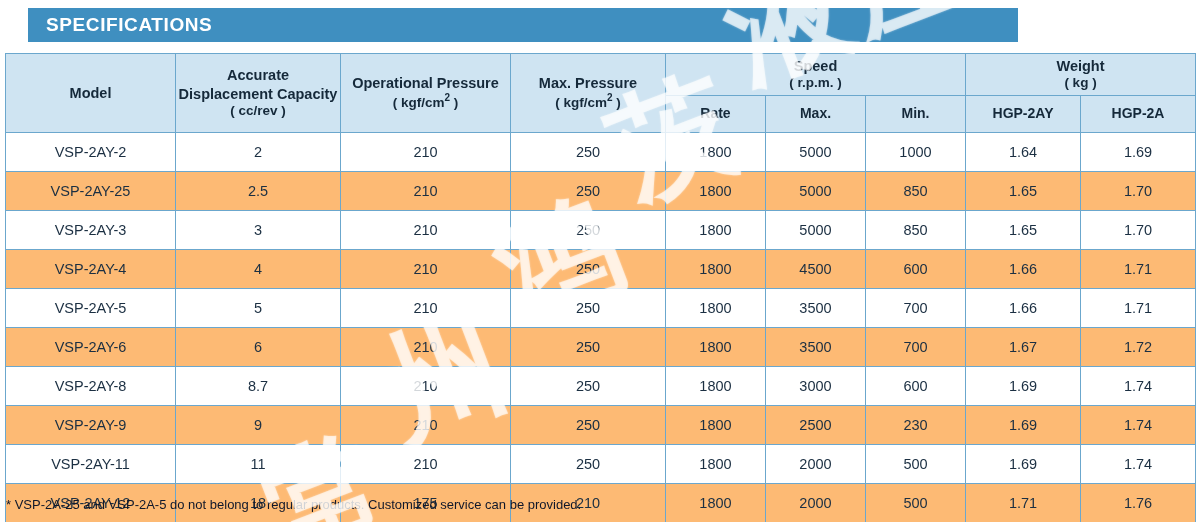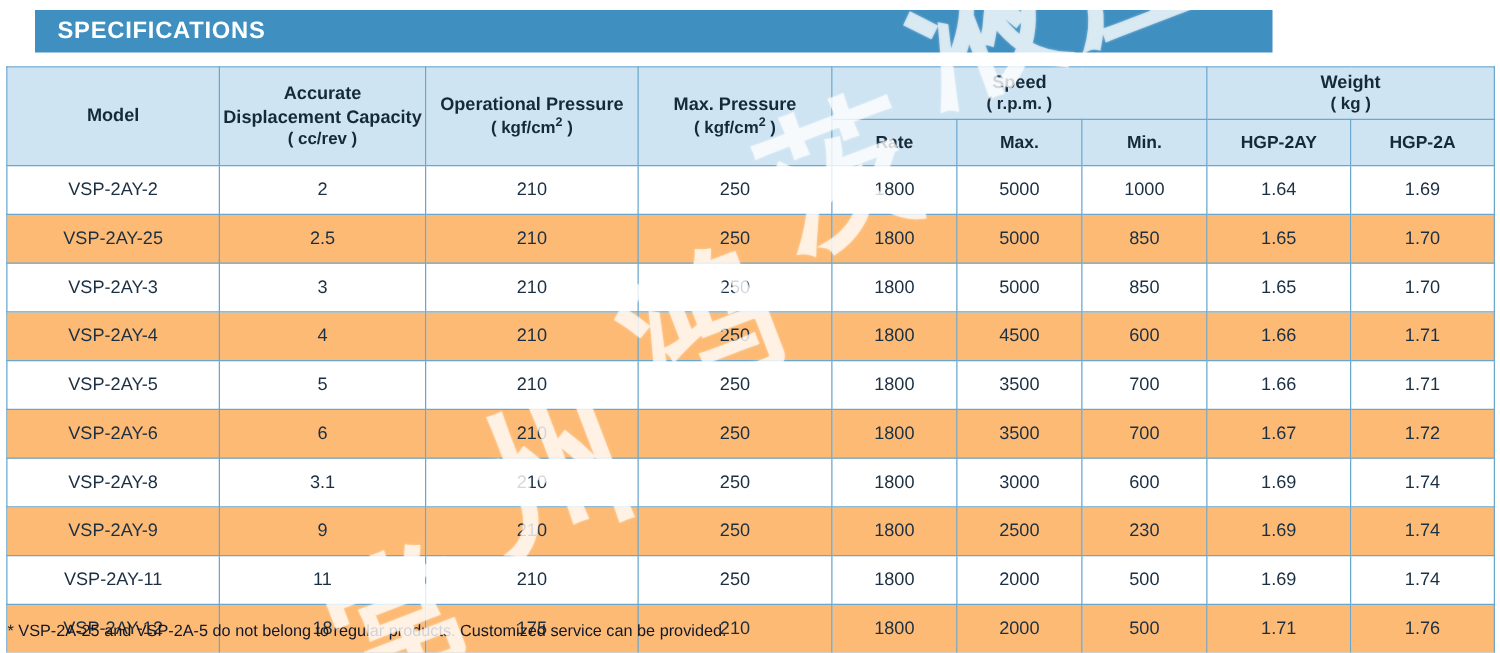--- a/index.html
+++ b/index.html
@@ -250,21 +250,21 @@
         <td>210</td>
         <td>250</td>
         <td>1800</td>
         <td>3500</td>
         <td>700</td>
         <td>1.67</td>
         <td>1.72</td>
       </tr>
       <tr class="odd">
         <td class="model">VSP-2AY-8</td>
-        <td>3.1</td>
+        <td>8.7</td>
         <td>210</td>
         <td>250</td>
         <td>1800</td>
         <td>3000</td>
         <td>600</td>
         <td>1.69</td>
         <td>1.74</td>
       </tr>
       <tr class="even">
         <td class="model">VSP-2AY-9</td>

